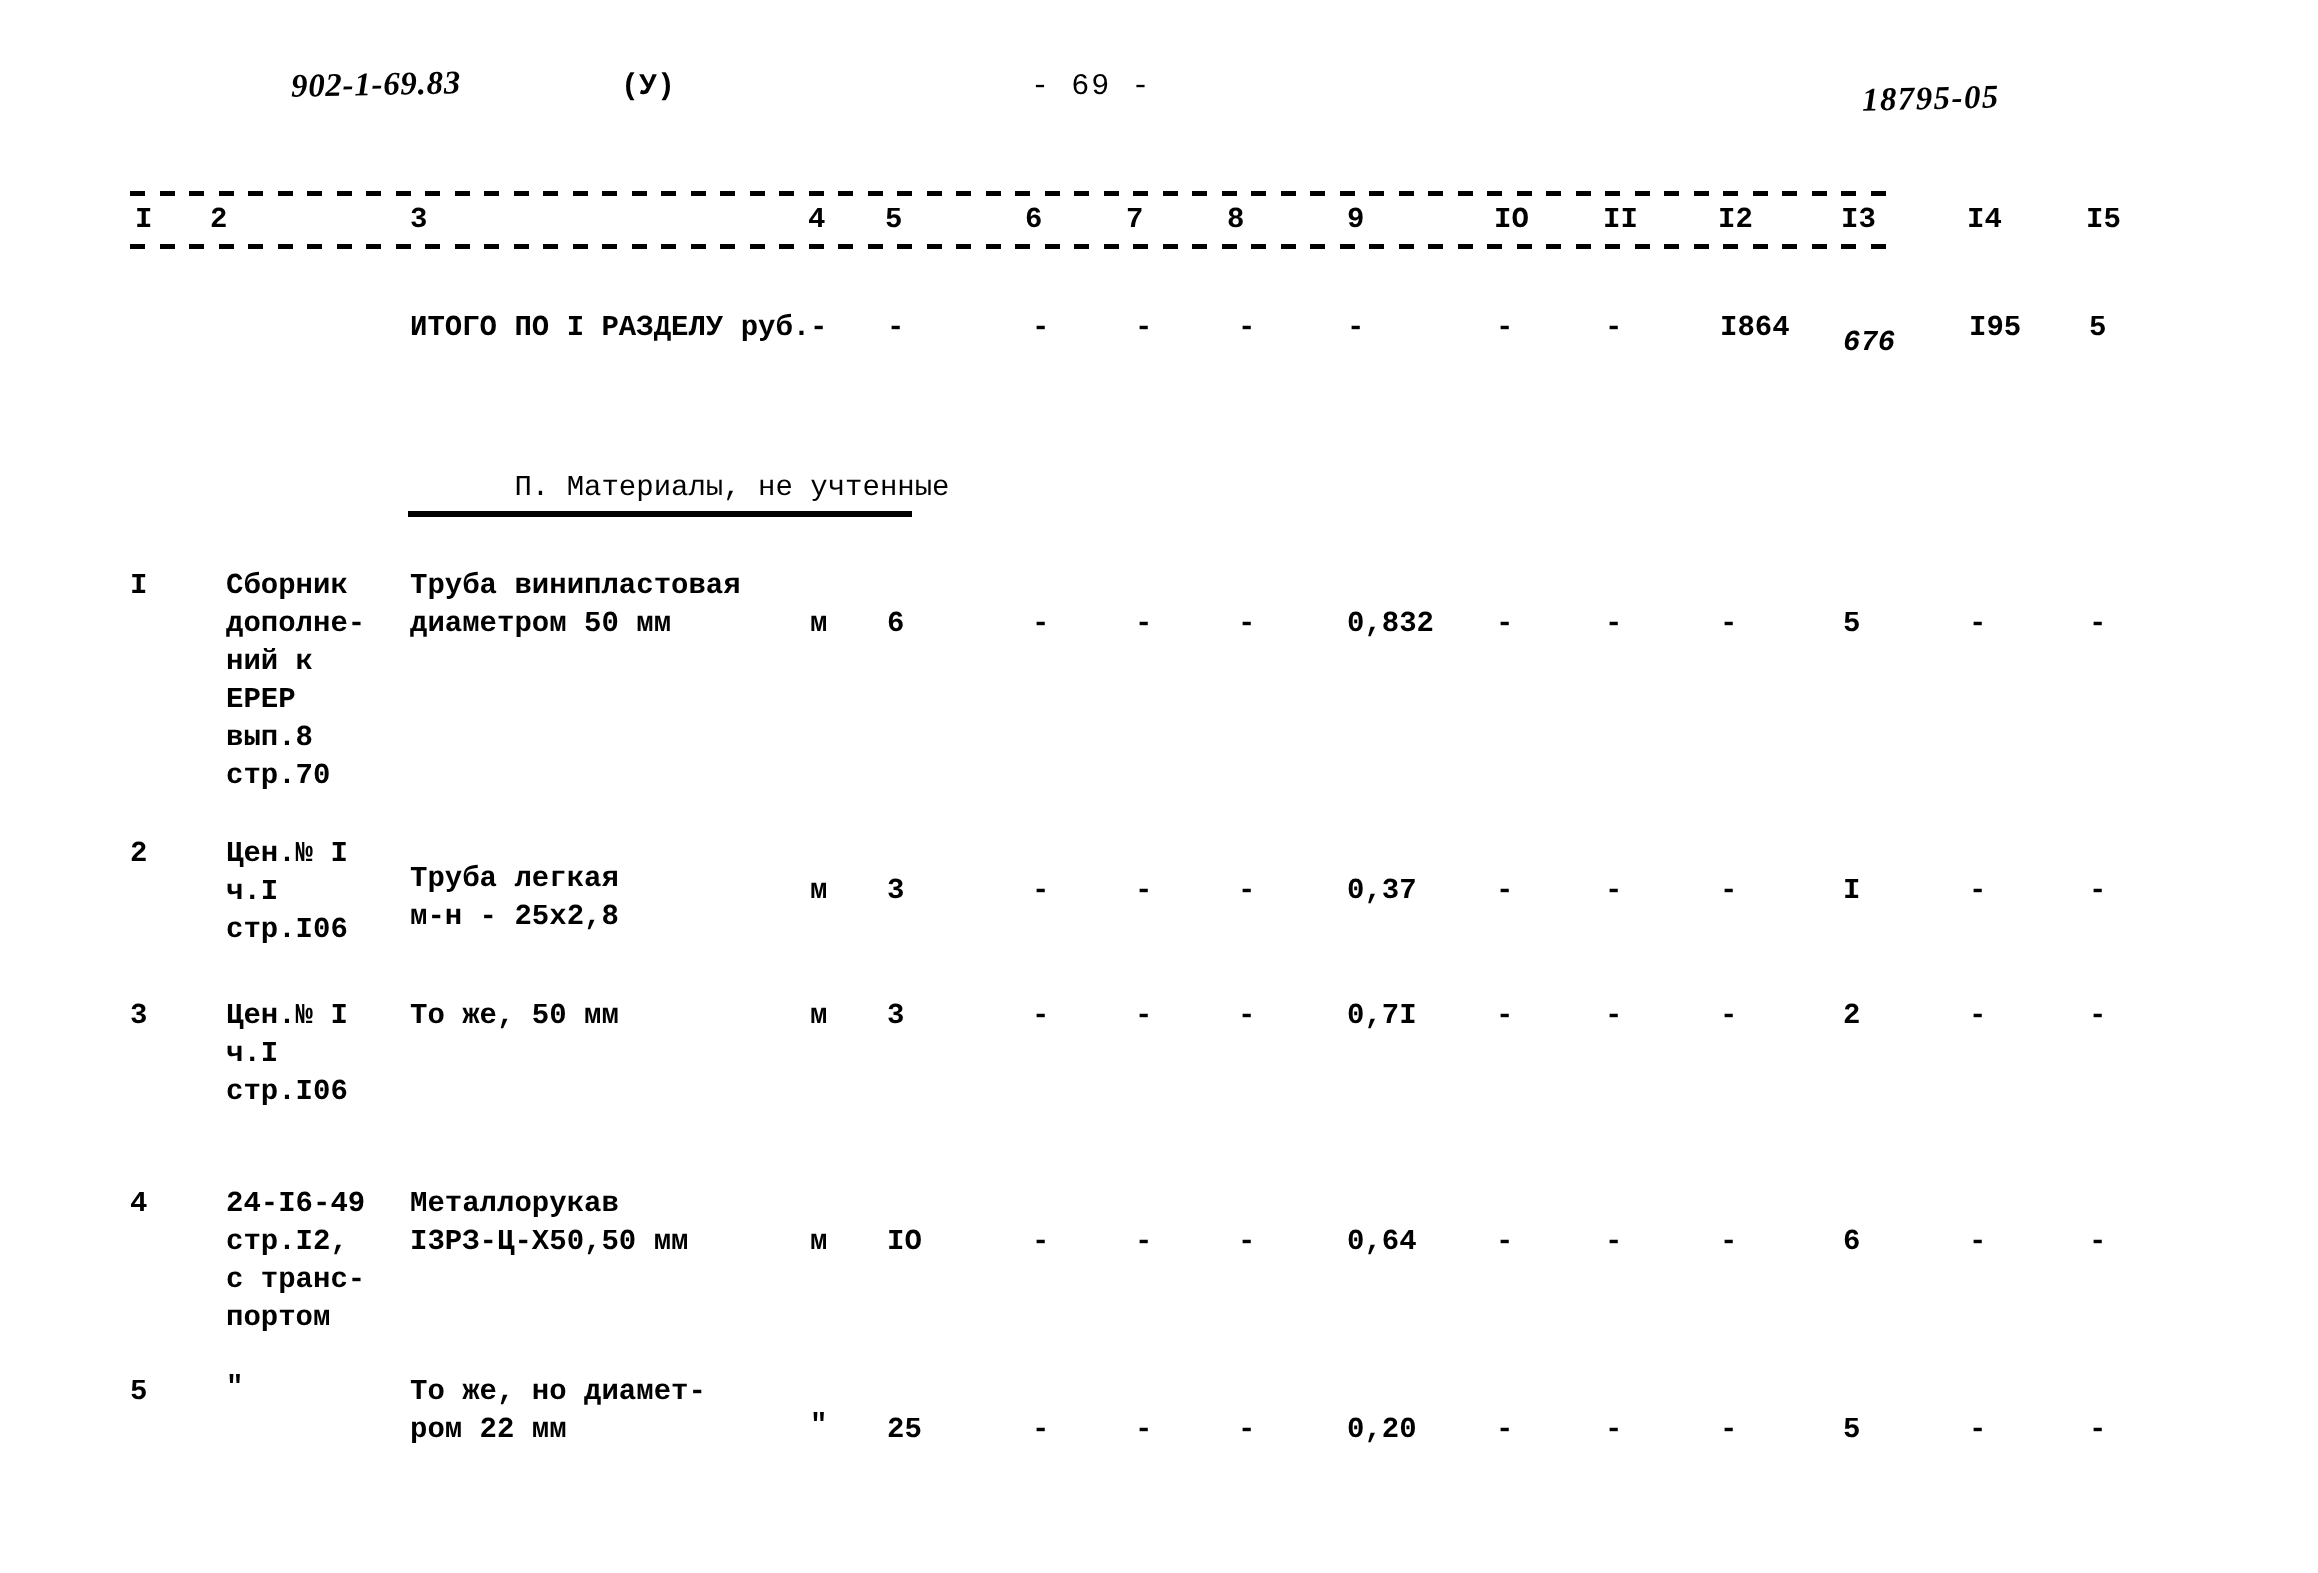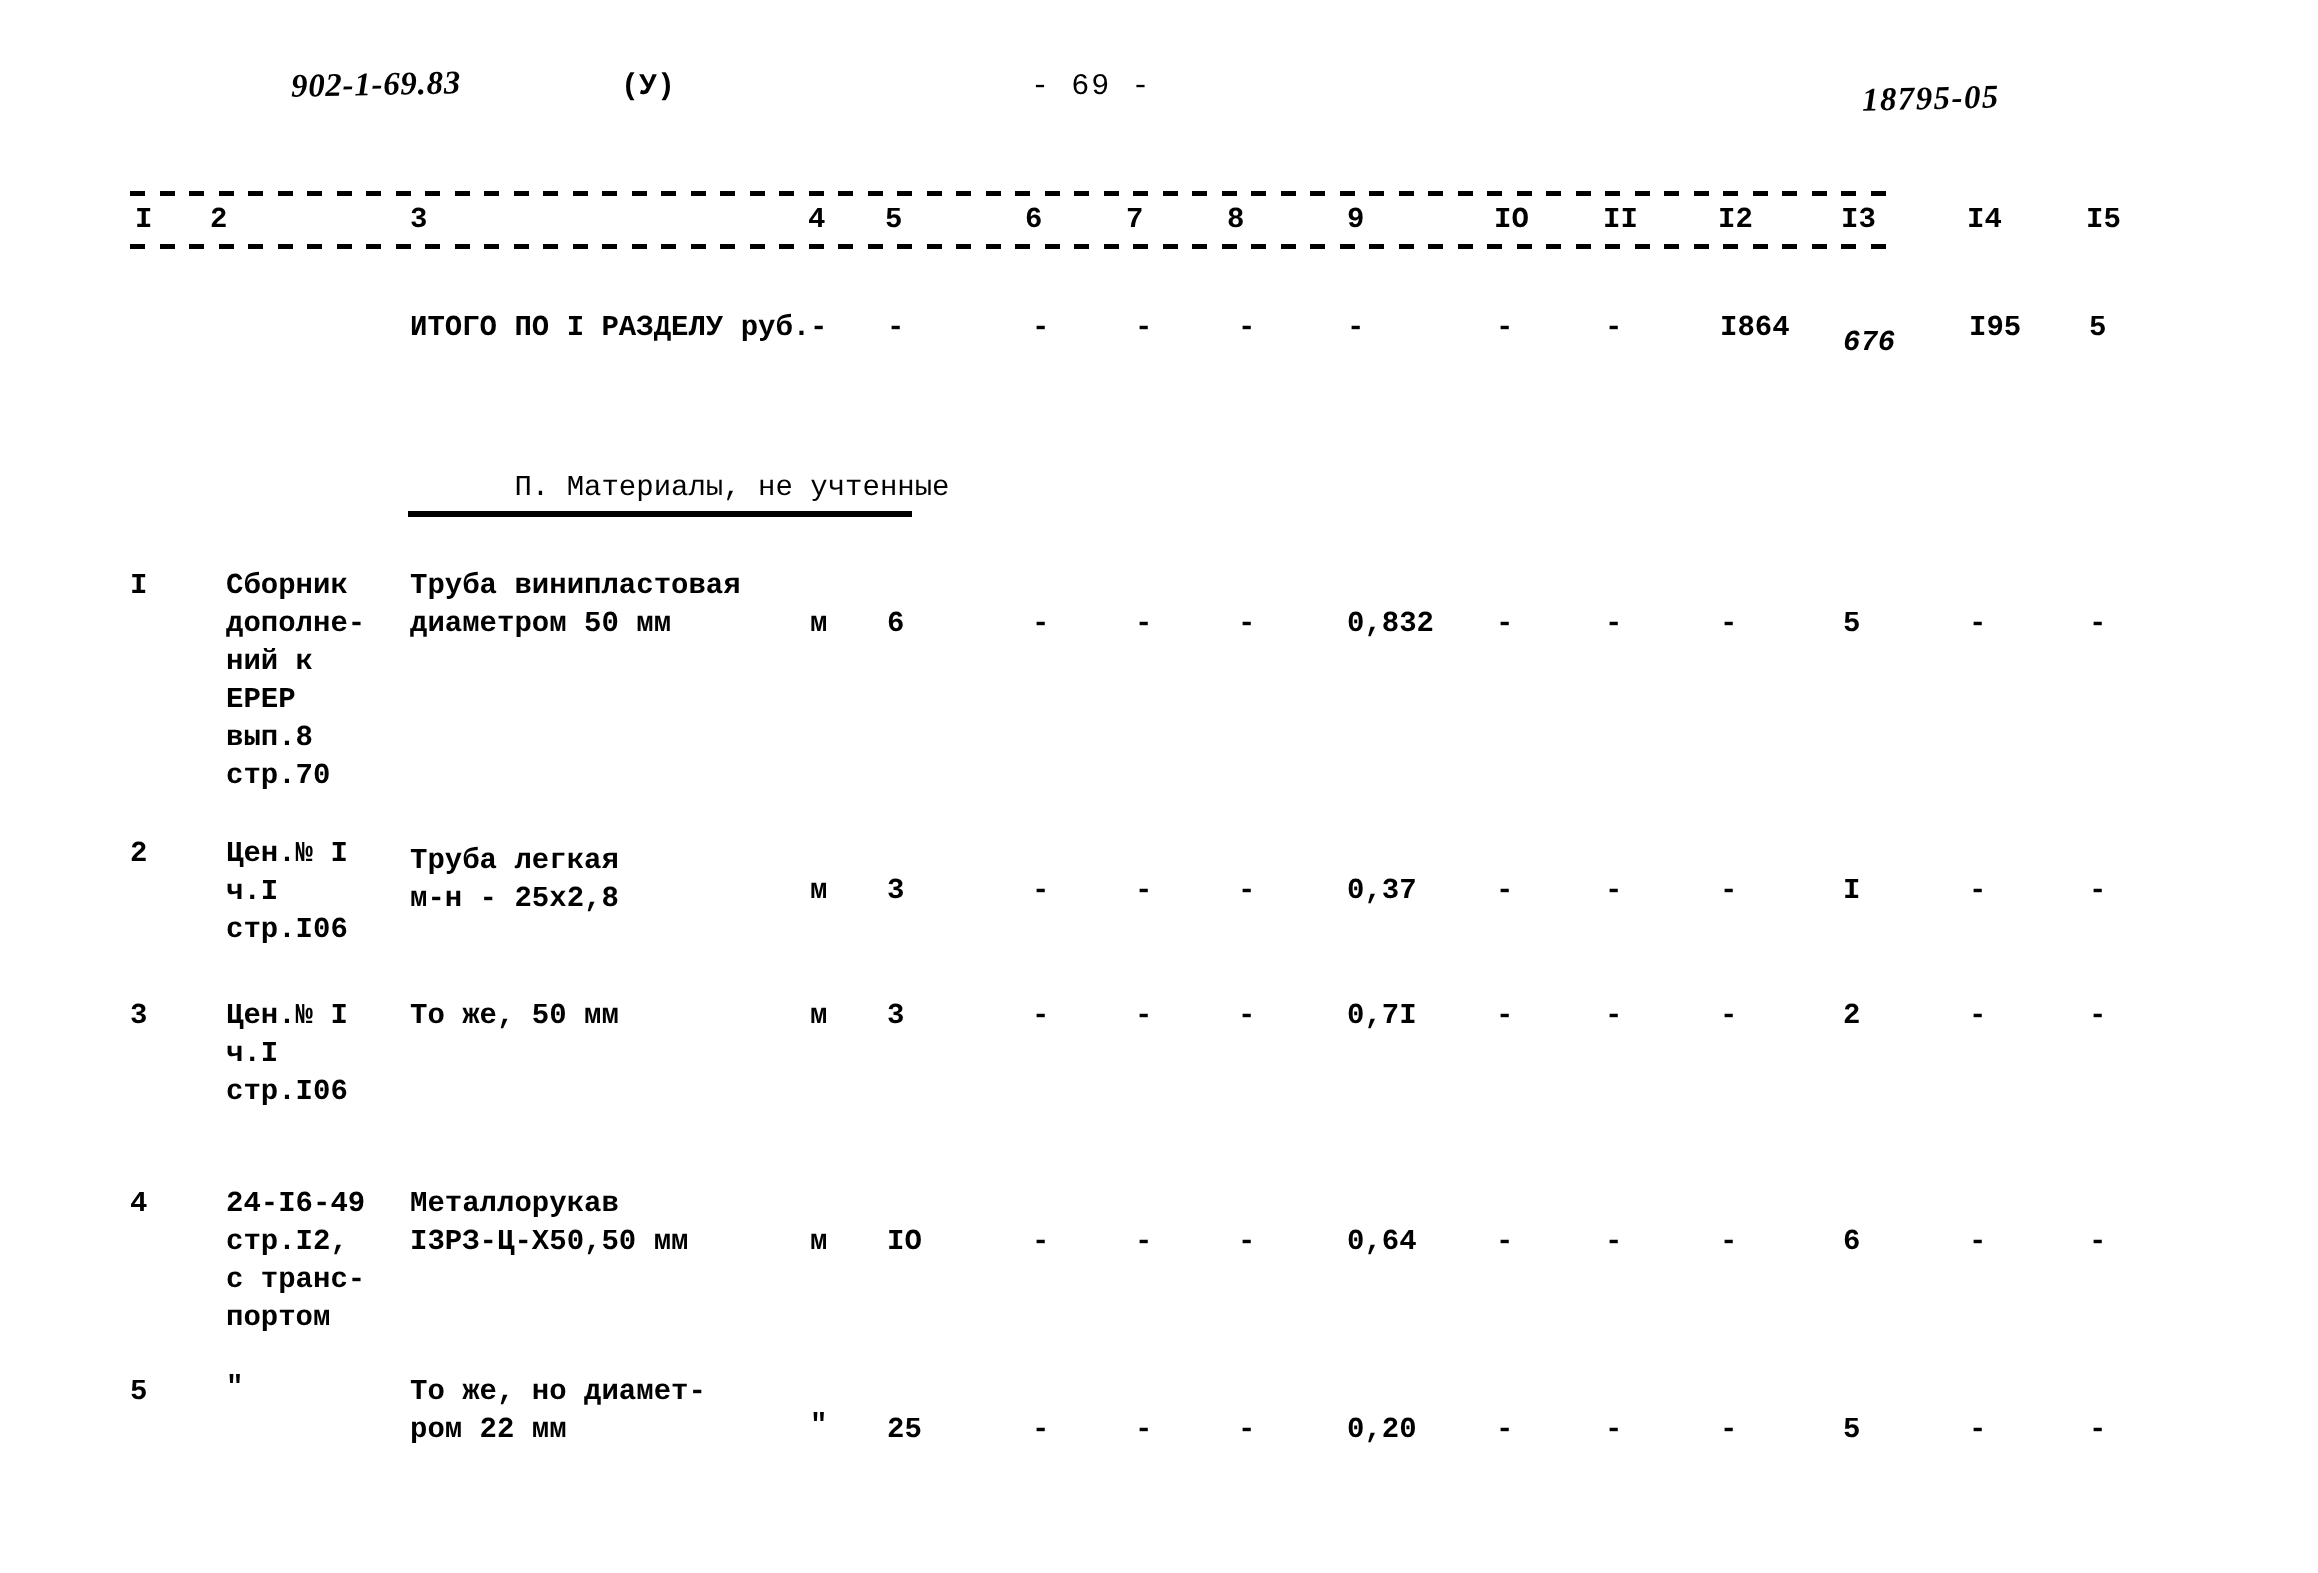--- a/index.html
+++ b/index.html
@@ -237,21 +237,21 @@
     <span class="cell ink dash b-c11" style="top:605px;">-</span>
     <span class="cell ink dash b-c12" style="top:605px;">-</span>
     <span class="cell ink b-c13" style="top:605px;">5</span>
     <span class="cell ink dash b-c14" style="top:605px;">-</span>
     <span class="cell ink dash b-c15" style="top:605px;">-</span>
 
     <span class="cell ink b-num" style="top:835px;">2</span>
     <span class="cell ink b-code" style="top:835px;">Цен.№ I
 ч.I
 стр.I06</span>
-    <span class="cell ink b-desc" style="top:842px;">Труба легкая
+    <span class="cell ink b-desc" style="top:860px;">Труба легкая
 м-н - 25х2,8</span>
     <span class="cell ink b-unit" style="top:872px;">м</span>
     <span class="cell ink b-qty" style="top:872px;">3</span>
     <span class="cell ink dash b-c6" style="top:872px;">-</span>
     <span class="cell ink dash b-c7" style="top:872px;">-</span>
     <span class="cell ink dash b-c8" style="top:872px;">-</span>
     <span class="cell ink b-c9" style="top:872px;">0,37</span>
     <span class="cell ink dash b-c10" style="top:872px;">-</span>
     <span class="cell ink dash b-c11" style="top:872px;">-</span>
     <span class="cell ink dash b-c12" style="top:872px;">-</span>

